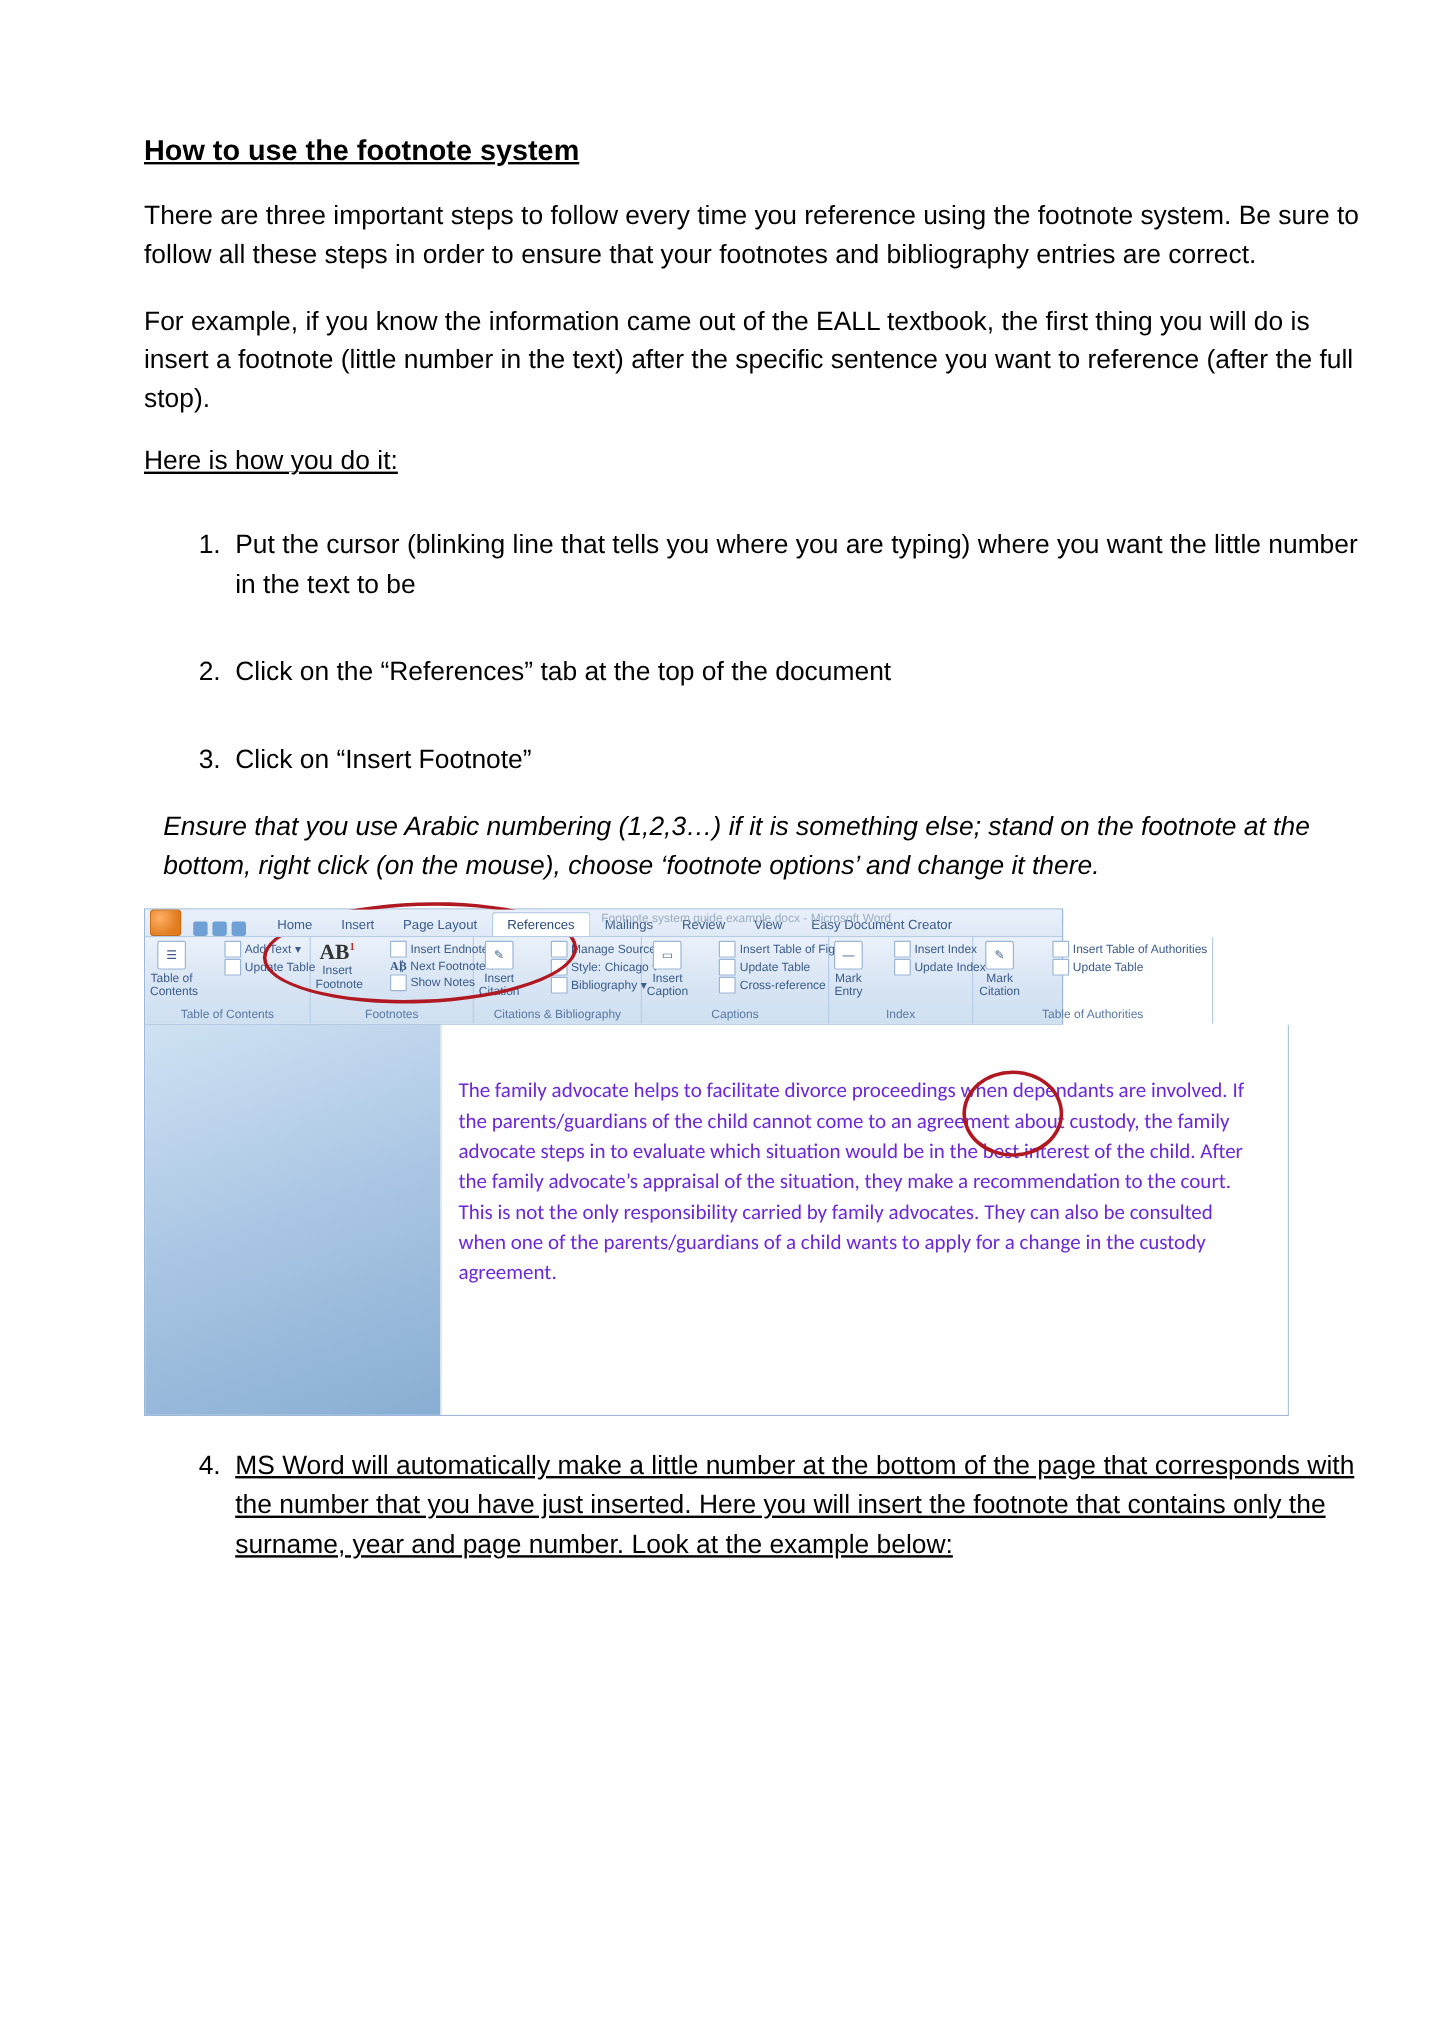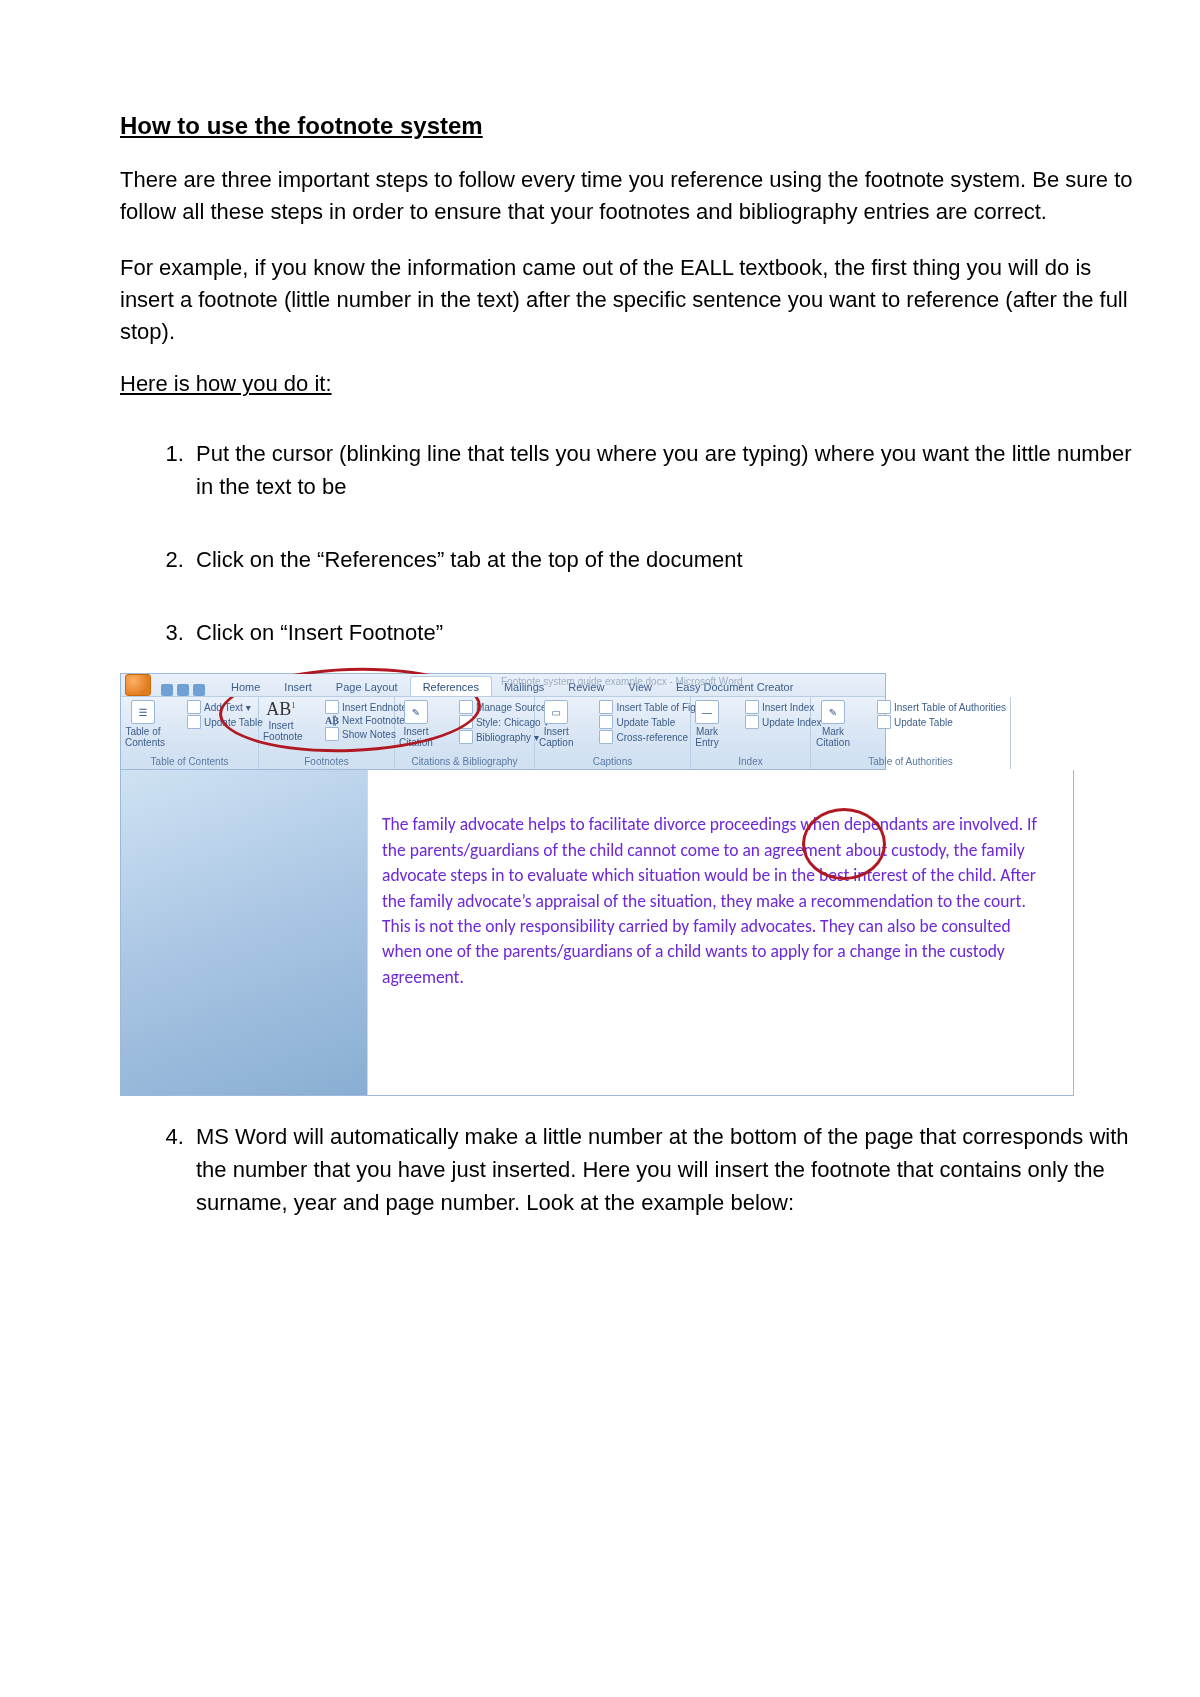--- a/index.html
+++ b/index.html
@@ -148,21 +148,21 @@
     display:flex; align-items:center; gap:3px;
     white-space:nowrap;
     margin-left:22px;
   }
   .sm .ic2 {
     width:12px;height:12px;background:#fff;border:1px solid #9cb6d6;border-radius:1px;
   }
   .ab1 {
     font-family: "Times New Roman", serif;
     font-size: 18px;
-    font-weight: normal;
+    font-weight: bold;
     color: #333;
     padding: 0 2px;
   }
   .ab1 sup{font-size:9px;color:#b03030;}
 
   .doc-pane {
     width: 954px;
     height: 326px;
     display: flex;
     border: 1px solid #9db8d8;
@@ -202,40 +202,41 @@
     left: 434px; top: 38px;
     width: 78px; height: 66px;
   }
 
   ol.cont {
     margin: 0 0 24px 0;
     padding-left: 70px;
     font-size: 22px;
     line-height: 1.5;
   }
-  ol.cont li { padding-left: 6px; }
+  ol.cont li { padding-left: 6px; text-decoration: underline; }
 </style>
 </head>
 <body>
 
 <div class="page">
 
   <div class="title">How to use the footnote system</div>
 
   <div class="para">There are three important steps to follow every time you reference using the footnote system. Be sure to follow all these steps in order to ensure that your footnotes and bibliography entries are correct.</div>
   <div class="para">For example, if you know the information came out of the EALL textbook, the first thing you will do is insert a footnote (little number in the text) after the specific sentence you want to reference (after the full stop).</div>
 
   <div class="subhead">Here is how you do it:</div>
 
   <ol class="steps">
     <li>Put the cursor (blinking line that tells you where you are typing) where you want the little number in the text to be</li>
     <li>Click on the “References” tab at the top of the document</li>
     <li>Click on “Insert Footnote”</li>
   </ol>
 
+  <div class="italic">Ensure that you use Arabic numbering (1,2,3…) if it is something else; stand on the footnote at the bottom, right click (on the mouse), choose ‘footnote options’ and change it there.</div>
 
   <div class="screenshot-wrap">
     <div class="ribbon" style="position:relative;">
       <div class="ring ring1"></div>
       <div class="tabs">
         <div class="office-btn"></div>
         <div class="qat">
             <span></span>
             <span></span>
             <span></span>

